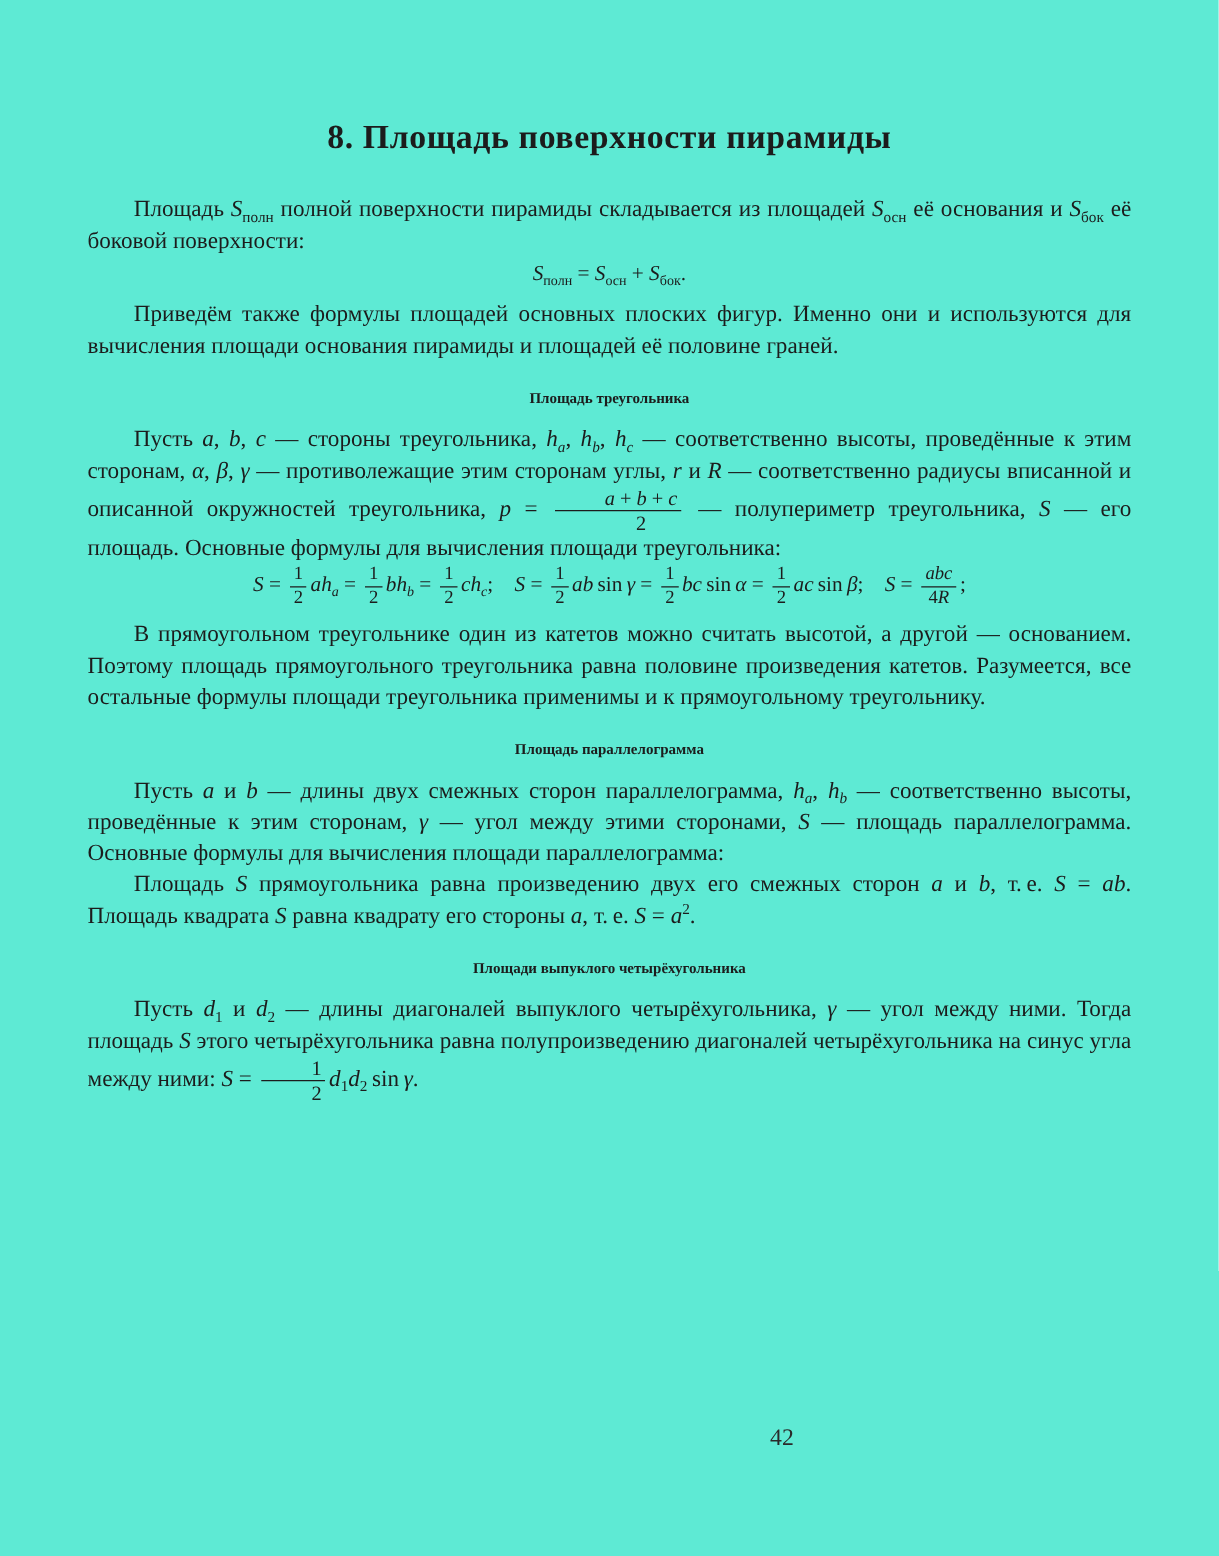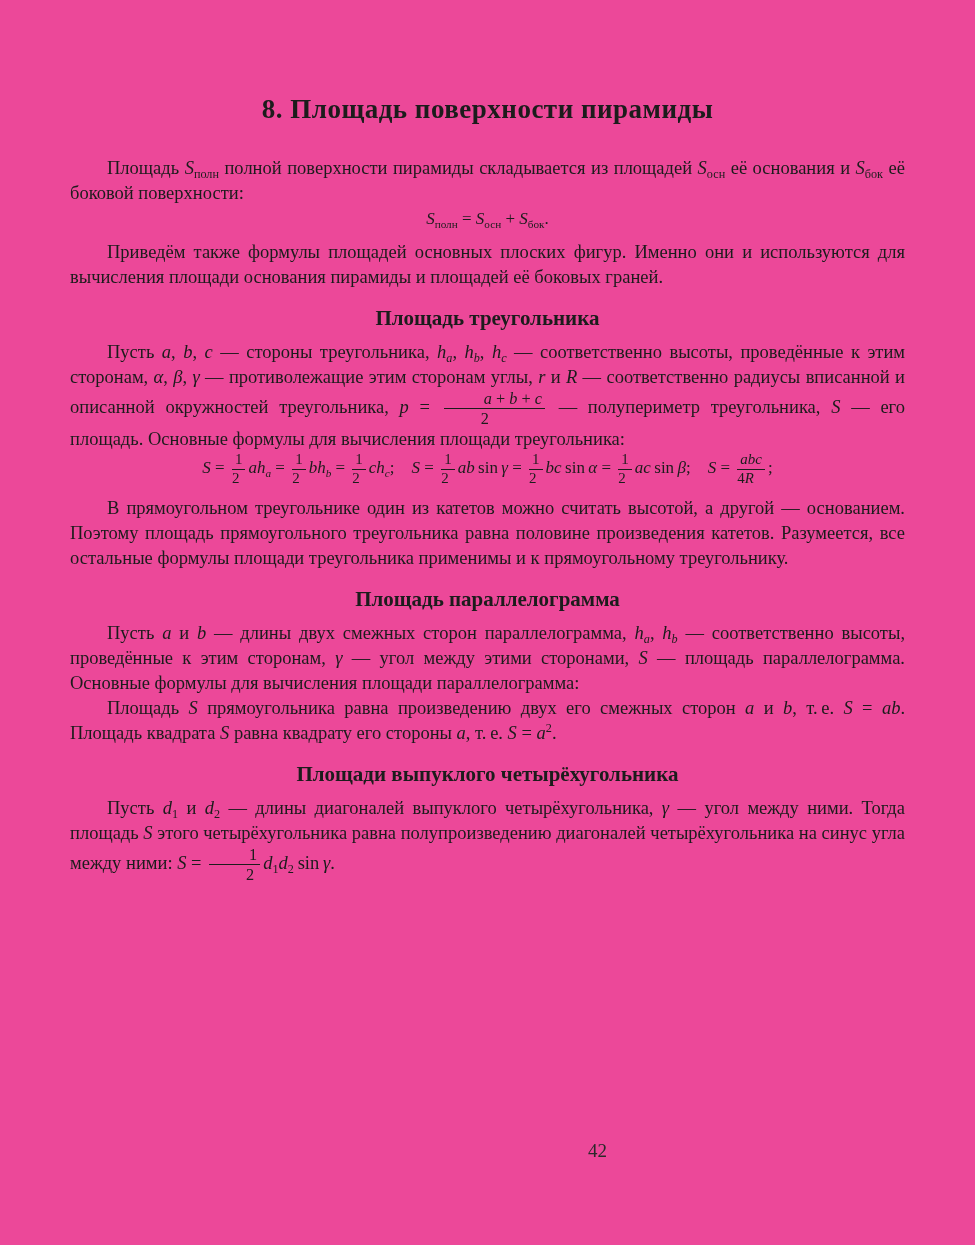--- a/index.html
+++ b/index.html
@@ -2,87 +2,87 @@
 <html lang="ru"><head>
 <meta charset="utf-8">
 <style>
   html,body{margin:0;padding:0;background:#ffffff;}
   body{width:975px;height:1245px;overflow:hidden;}
   .page{
     position:relative;
     width:975px;height:1245px;
     box-sizing:border-box;
     padding:92px 70px 0 70px;
-    background:#ec4899;
+    background:#5eead4;
     font-family:"Liberation Serif","DejaVu Serif",serif;
     color:#1c1c1c;
     font-size:18.5px;
     line-height:25px;
   }
   .title{
     font-size:27px;
     line-height:34px;
     font-weight:700;
     text-align:center;
     margin:0 0 30px 0;
     letter-spacing:.5px;
   }
   p{
     margin:0;
     text-align:justify;
     text-indent:37px;
   }
   .heading{
-    font-size:21px;
+    font-size:12px;
     line-height:24px;
     font-weight:700;
     text-align:center;
     margin:16px 0 10px 0;
   }
   .formula{
     text-align:center;
     text-indent:0;
     margin:0 0 9px 0;
     font-size:17px;
     white-space:nowrap;
   }
   i{font-style:italic;}
   sub{font-size:66%;line-height:0;vertical-align:-0.35em;}
   sup{font-size:66%;line-height:0;vertical-align:0.55em;}
   
   .fr{
     display:inline-block;
     vertical-align:middle;
-    text-align:left;
+    text-align:center;
     font-size:0.88em;
     line-height:1.05;
     margin:0 3px;
   }
   .fr .t{display:block;border-bottom:1.4px solid #1c1c1c;padding:0 3px 1px 3px;}
   .fr .b{display:block;padding-top:1px;}
   
   .rs{display:inline-block;font-size:1.25em;line-height:0;margin-right:-2px;}
   .rad{border-top:1.6px solid #1c1c1c;padding:1px 3px 0 2px;}
   .pagenum{
     position:absolute;
-    top:1138px;left:588px;
+    top:1138px;left:616px;
     font-size:19px;
     color:#2a2a2a;
   }
 </style>
 </head>
 <body>
 
 <div class="page">
 
   <h1 class="title">8. Площадь поверхности пирамиды</h1>
 
   <p>Площадь <i>S</i><sub>полн</sub> полной поверхности пирамиды складывается из площадей <i>S</i><sub>осн</sub> её основания и <i>S</i><sub>бок</sub> её боковой поверхности:</p>
   <div class="formula"><i>S</i><sub>полн</sub> = <i>S</i><sub>осн</sub> + <i>S</i><sub>бок</sub>.</div>
-  <p>Приведём также формулы площадей основных плоских фигур. Именно они и используются для вычисления площади основания пирамиды и площадей её боковых граней.</p>
+  <p>Приведём также формулы площадей основных плоских фигур. Именно они и используются для вычисления площади основания пирамиды и площадей её половине граней.</p>
 
   <h2 class="heading">Площадь треугольника</h2>
   <p>Пусть <i>a</i>, <i>b</i>, <i>c</i> — стороны треугольника, <i>h</i><sub><i>a</i></sub>, <i>h</i><sub><i>b</i></sub>, <i>h</i><sub><i>c</i></sub> — соответственно высоты, проведённые к этим сторонам, <i>α</i>, <i>β</i>, <i>γ</i> — противолежащие этим сторонам углы, <i>r</i> и <i>R</i> — соответственно радиусы вписанной и описанной окружностей треугольника, <i>p</i> = <span class="fr"><span class="t"><i>a</i> + <i>b</i> + <i>c</i></span><span class="b">2</span></span> — полупериметр треугольника, <i>S</i> — его площадь. Основные формулы для вычисления площади треугольника:</p>
   <div class="formula"><i>S</i> = <span class="fr"><span class="t">1</span><span class="b">2</span></span><i>ah</i><sub><i>a</i></sub> = <span class="fr"><span class="t">1</span><span class="b">2</span></span><i>bh</i><sub><i>b</i></sub> = <span class="fr"><span class="t">1</span><span class="b">2</span></span><i>ch</i><sub><i>c</i></sub>; <i>S</i> = <span class="fr"><span class="t">1</span><span class="b">2</span></span><i>ab</i> sin <i>γ</i> = <span class="fr"><span class="t">1</span><span class="b">2</span></span><i>bc</i> sin <i>α</i> = <span class="fr"><span class="t">1</span><span class="b">2</span></span><i>ac</i> sin <i>β</i>; <i>S</i> = <span class="fr"><span class="t"><i>abc</i></span><span class="b">4<i>R</i></span></span>;</div>
   <p>В прямоугольном треугольнике один из катетов можно считать высотой, а другой — основанием. Поэтому площадь прямоугольного треугольника равна половине произведения катетов. Разумеется, все остальные формулы площади треугольника применимы и к прямоугольному треугольнику.</p>
 
   <h2 class="heading">Площадь параллелограмма</h2>
   <p>Пусть <i>a</i> и <i>b</i> — длины двух смежных сторон параллелограмма, <i>h</i><sub><i>a</i></sub>, <i>h</i><sub><i>b</i></sub> — соответственно высоты, проведённые к этим сторонам, <i>γ</i> — угол между этими сторонами, <i>S</i> — площадь параллелограмма. Основные формулы для вычисления площади параллелограмма:</p>
 
   <p>Площадь <i>S</i> прямоугольника равна произведению двух его смежных сторон <i>a</i> и <i>b</i>, т. е. <i>S</i> = <i>ab</i>. Площадь квадрата <i>S</i> равна квадрату его стороны <i>a</i>, т. е. <i>S</i> = <i>a</i><sup>2</sup>.</p>

